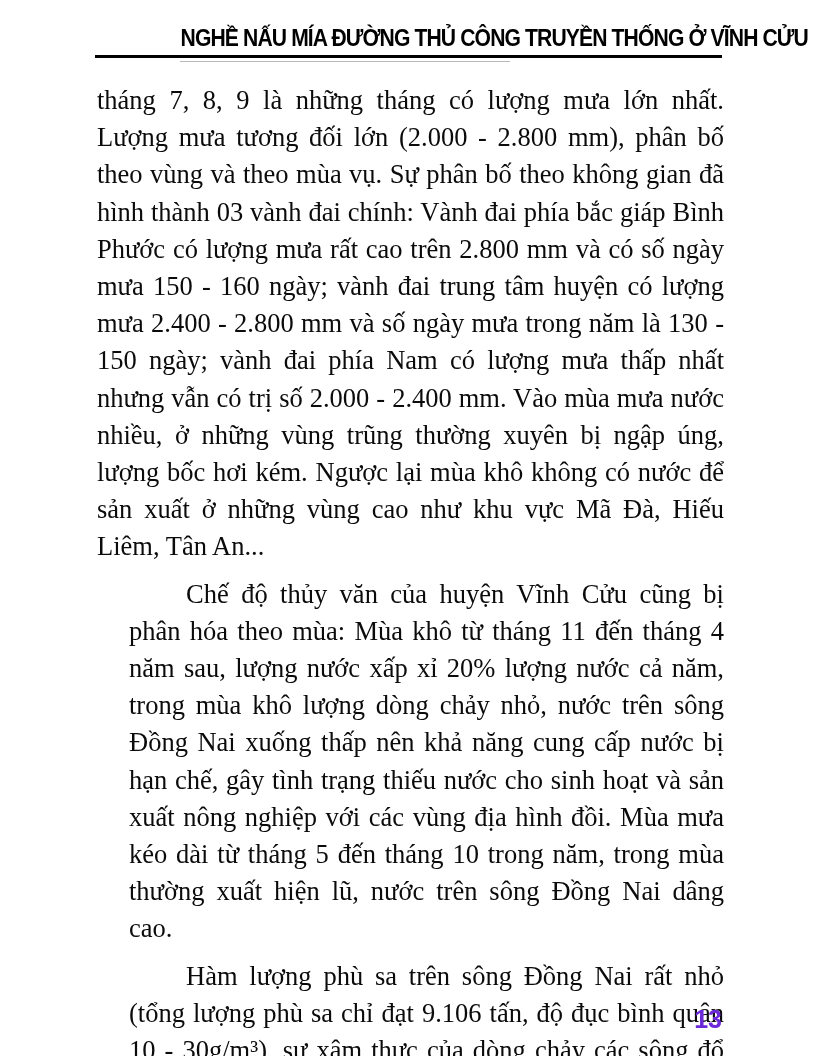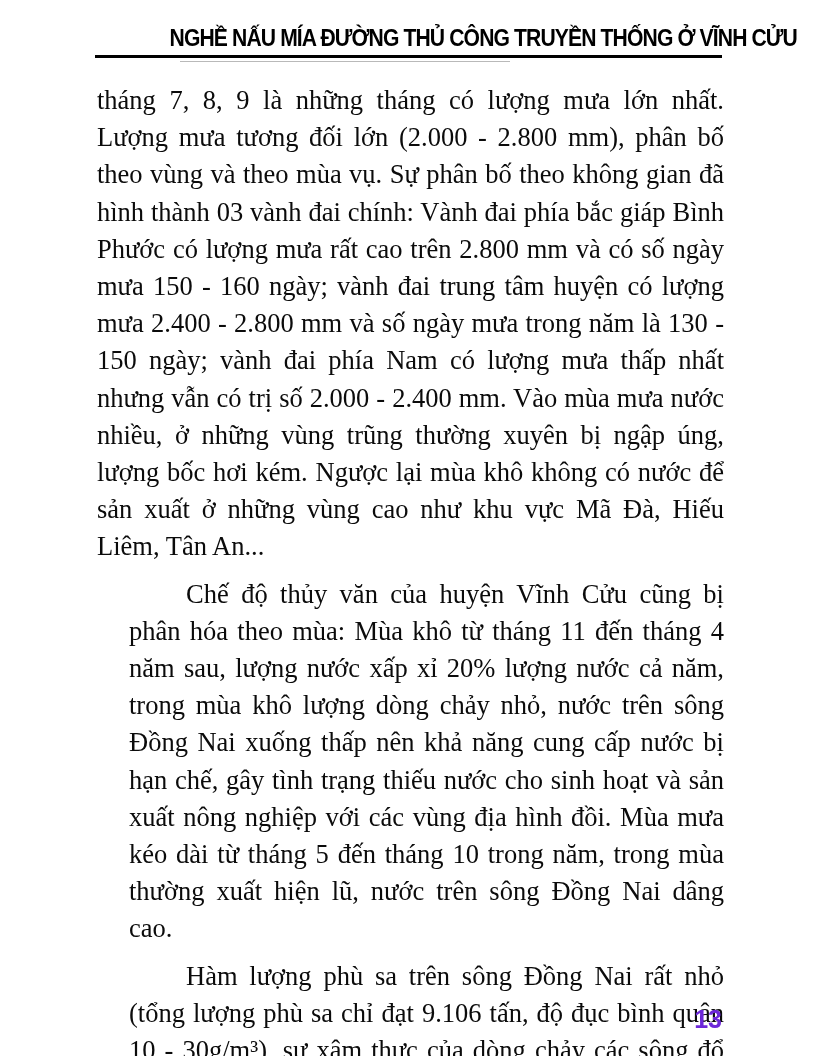--- a/index.html
+++ b/index.html
@@ -13,21 +13,21 @@
     height: 1056px;
     background: #ffffff;
     margin: 0 auto;
     overflow: hidden;
     font-family: "Liberation Serif", serif;
     color: #0b0b0b;
   }
   .running-header {
     position: absolute;
     top: 24px;
-    left: 84px;
+    left: 95px;
     width: 627px;
     text-align: right;
     white-space: nowrap;
   }
   .running-header .title {
     display: inline-block;
     font-family: "Liberation Sans", sans-serif;
     font-weight: 700;
     font-size: 24px;
     letter-spacing: -1px;

